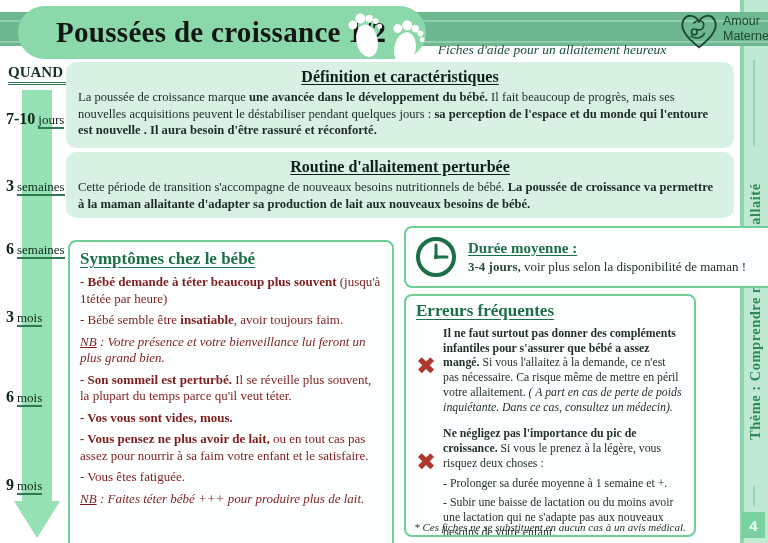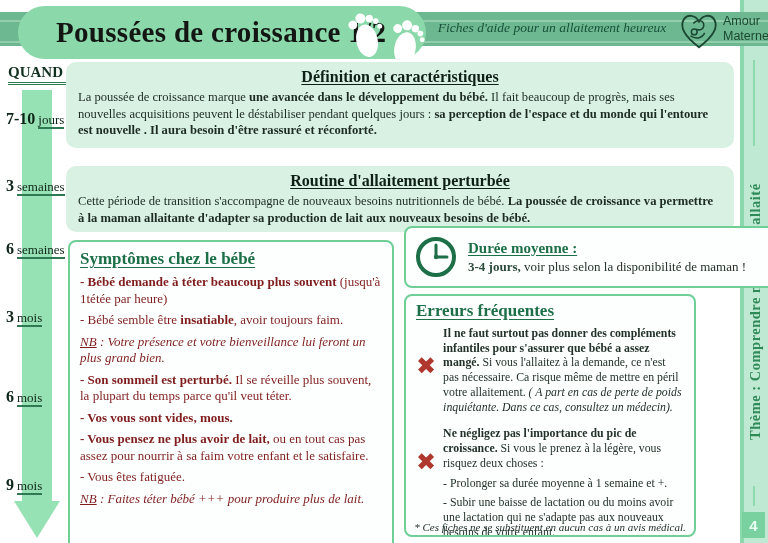--- a/index.html
+++ b/index.html
@@ -20,41 +20,41 @@
             display:flex;align-items:center;justify-content:center;font-weight:bold;
             font-size:15px;font-family:"Liberation Sans",sans-serif;}
 
   
   .band{left:0;top:12px;right:0;height:34px;
         background:linear-gradient(180deg,#6db890 0 24%,#93ceac 24% 30%,#6db890 30% 84%,#93ceac 84% 90%,#6db890 90% 100%);}
   .title-shape{left:18px;top:6px;width:408px;height:53px;background:#8bd9ab;border-radius:30px;
                display:flex;align-items:center;}
   .page-title{margin:0 0 0 38px;font-size:29px;font-weight:bold;color:#131613;letter-spacing:.3px;white-space:nowrap;}
   .footprints{left:344px;top:6px;width:84px;height:58px;}
-  .tagline{left:436px;top:20px;width:232px;text-align:center;font-style:italic;
+  .tagline{left:436px;top:42px;width:232px;text-align:center;font-style:italic;
            font-size:13.5px;color:#17503a;white-space:nowrap;}
   .logo-heart{left:676px;top:11px;width:46px;height:40px;}
   .logo-text{left:723px;top:14px;font-family:"Liberation Sans",sans-serif;font-size:12.5px;
              color:#1b4733;line-height:1.2;}
 
   
   .quand{left:8px;top:64px;font-size:15px;font-weight:bold;color:#12301f;
          border-bottom:3px double #2f7a52;padding-bottom:1px;}
   .arrow-bar{left:22px;top:90px;width:30px;height:412px;background:#97e2b4;}
   .arrow-head{left:14px;top:501px;width:0;height:0;
               border-left:23px solid transparent;border-right:23px solid transparent;
               border-top:37px solid #97e2b4;}
   .tl-item{left:6px;white-space:nowrap;}
   .tl-num{font-weight:bold;font-size:16px;color:#0d2418;}
   .tl-unit{font-size:13px;color:#0d2418;border-bottom:2px solid #2f7a52;margin-left:3px;}
 
   
   .green-box{background:#d9f1e3;border-radius:10px;box-sizing:border-box;padding:4px 12px;}
   .def-box{left:66px;top:62px;width:668px;height:86px;}
-  .routine-box{left:66px;top:152px;width:668px;height:66px;margin-top:14px;}
+  .routine-box{left:66px;top:152px;width:668px;height:66px;}
   .sec-h{margin:2px 0 3px;text-align:center;font-size:16px;font-weight:bold;color:#0e1f16;
          text-decoration:underline;text-underline-offset:2px;}
   .sec-p{margin:0;font-size:12.6px;line-height:1.33;color:#1d2b23;}
 
   
   .outline-box{background:#fdfffe;border:2px solid #6fcf97;border-radius:8px;box-sizing:border-box;}
   .bebe-box{left:68px;top:240px;width:326px;height:311px;padding:5px 10px;overflow:hidden;}
   .box-h{margin:2px 0 5px;font-size:17px;font-weight:bold;color:#1d6f47;
          text-decoration:underline;text-underline-offset:3px;}
   .item{margin:0 0 5px;font-size:13px;line-height:1.27;color:#7f1d1d;}

